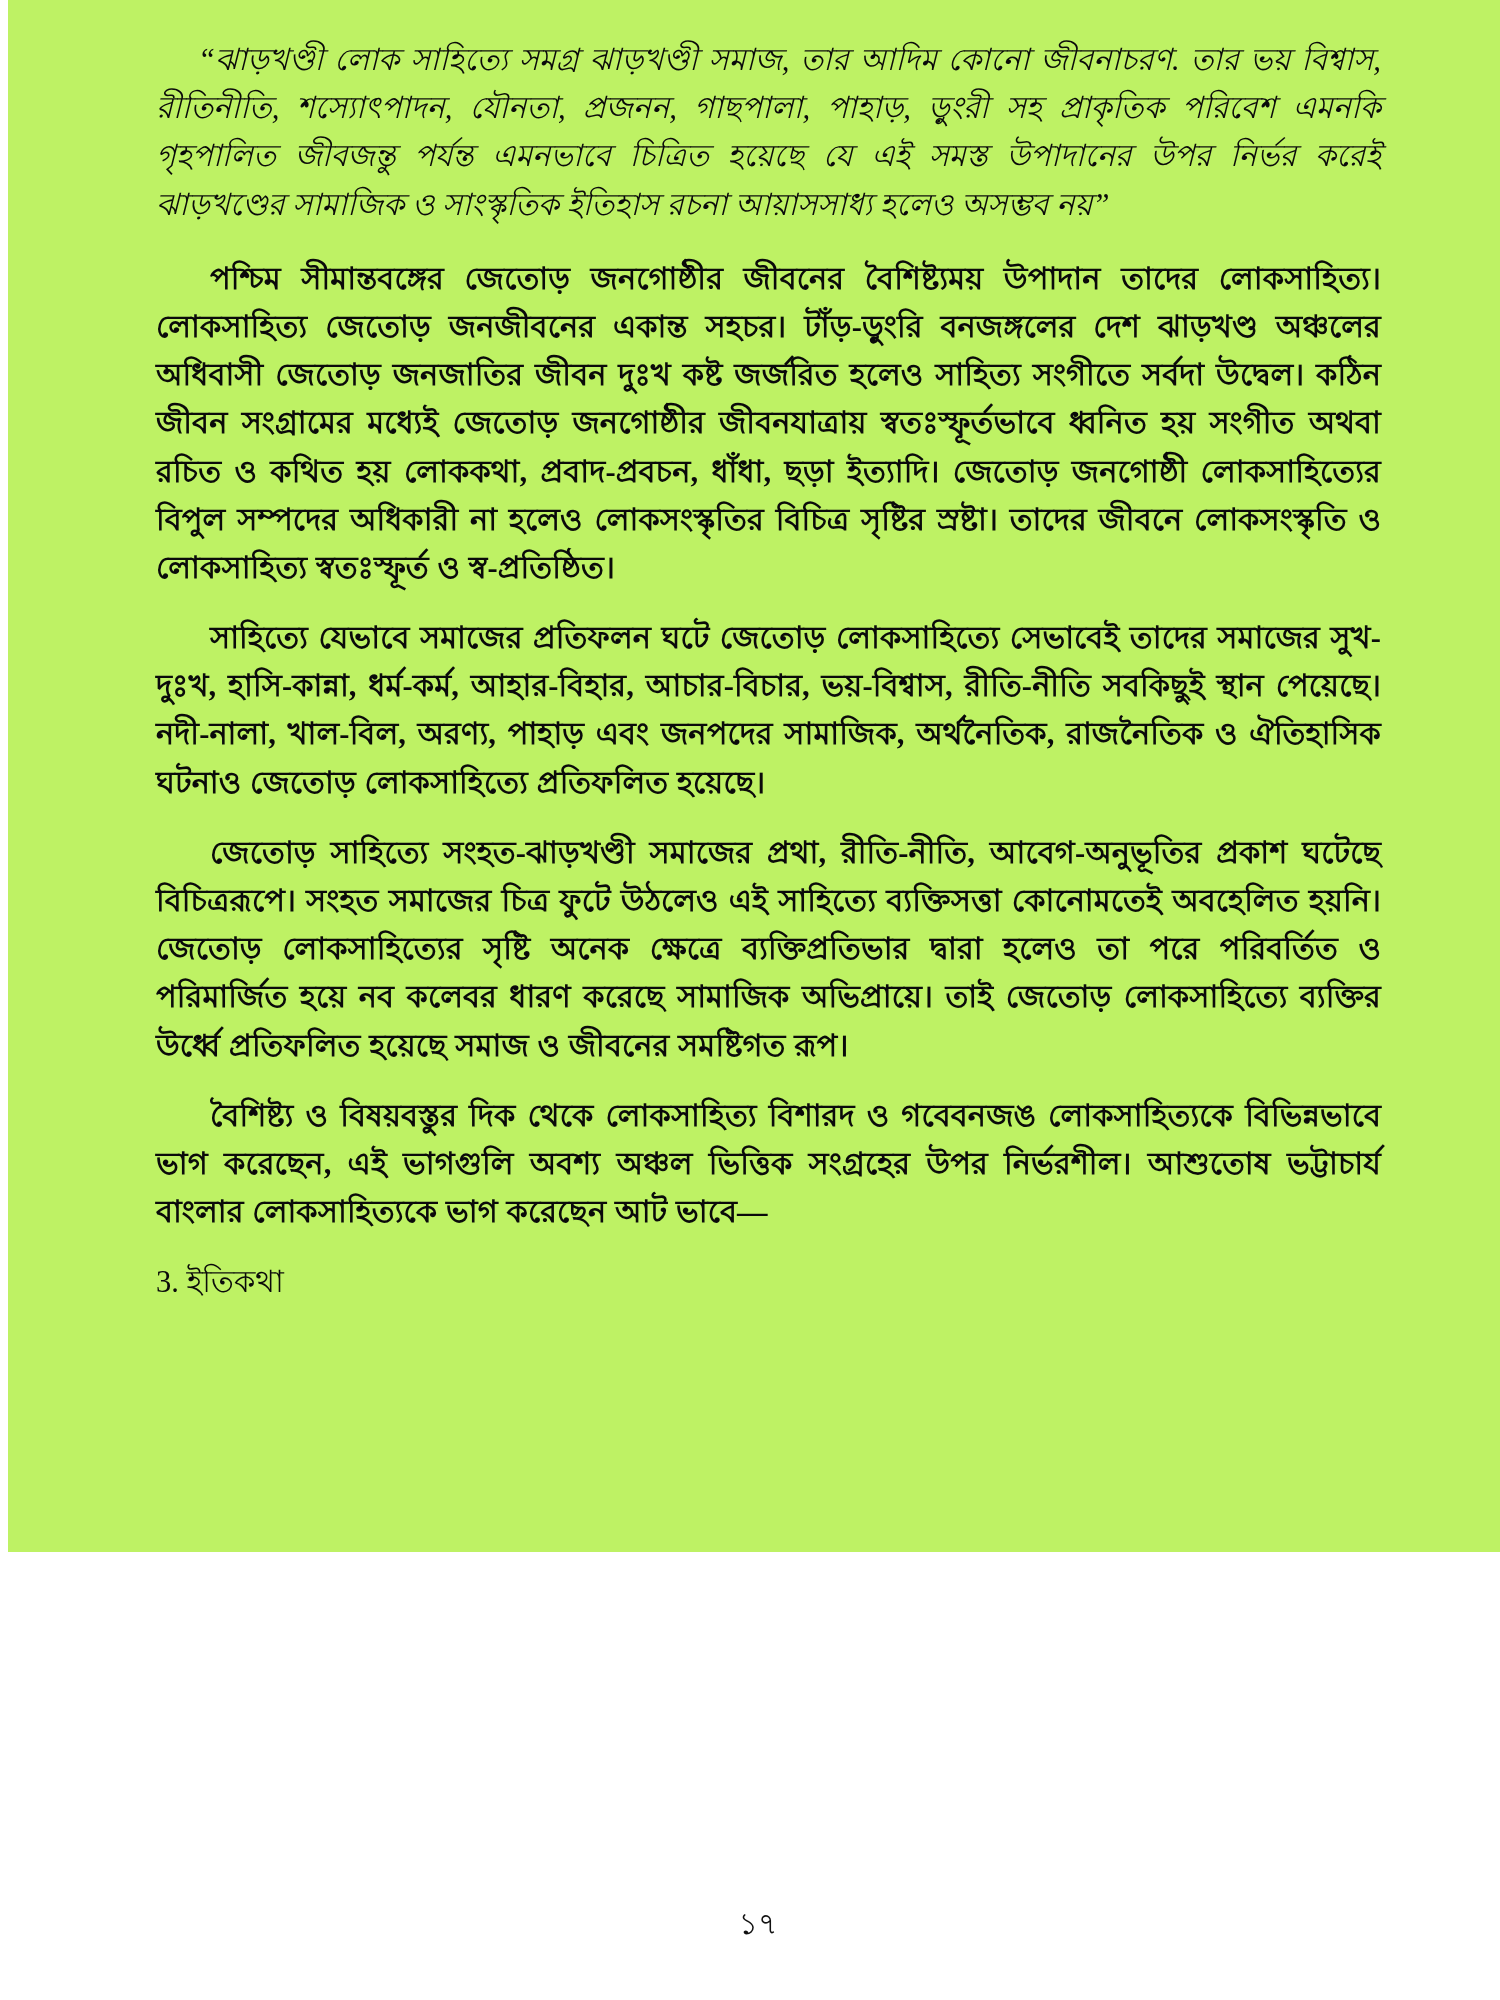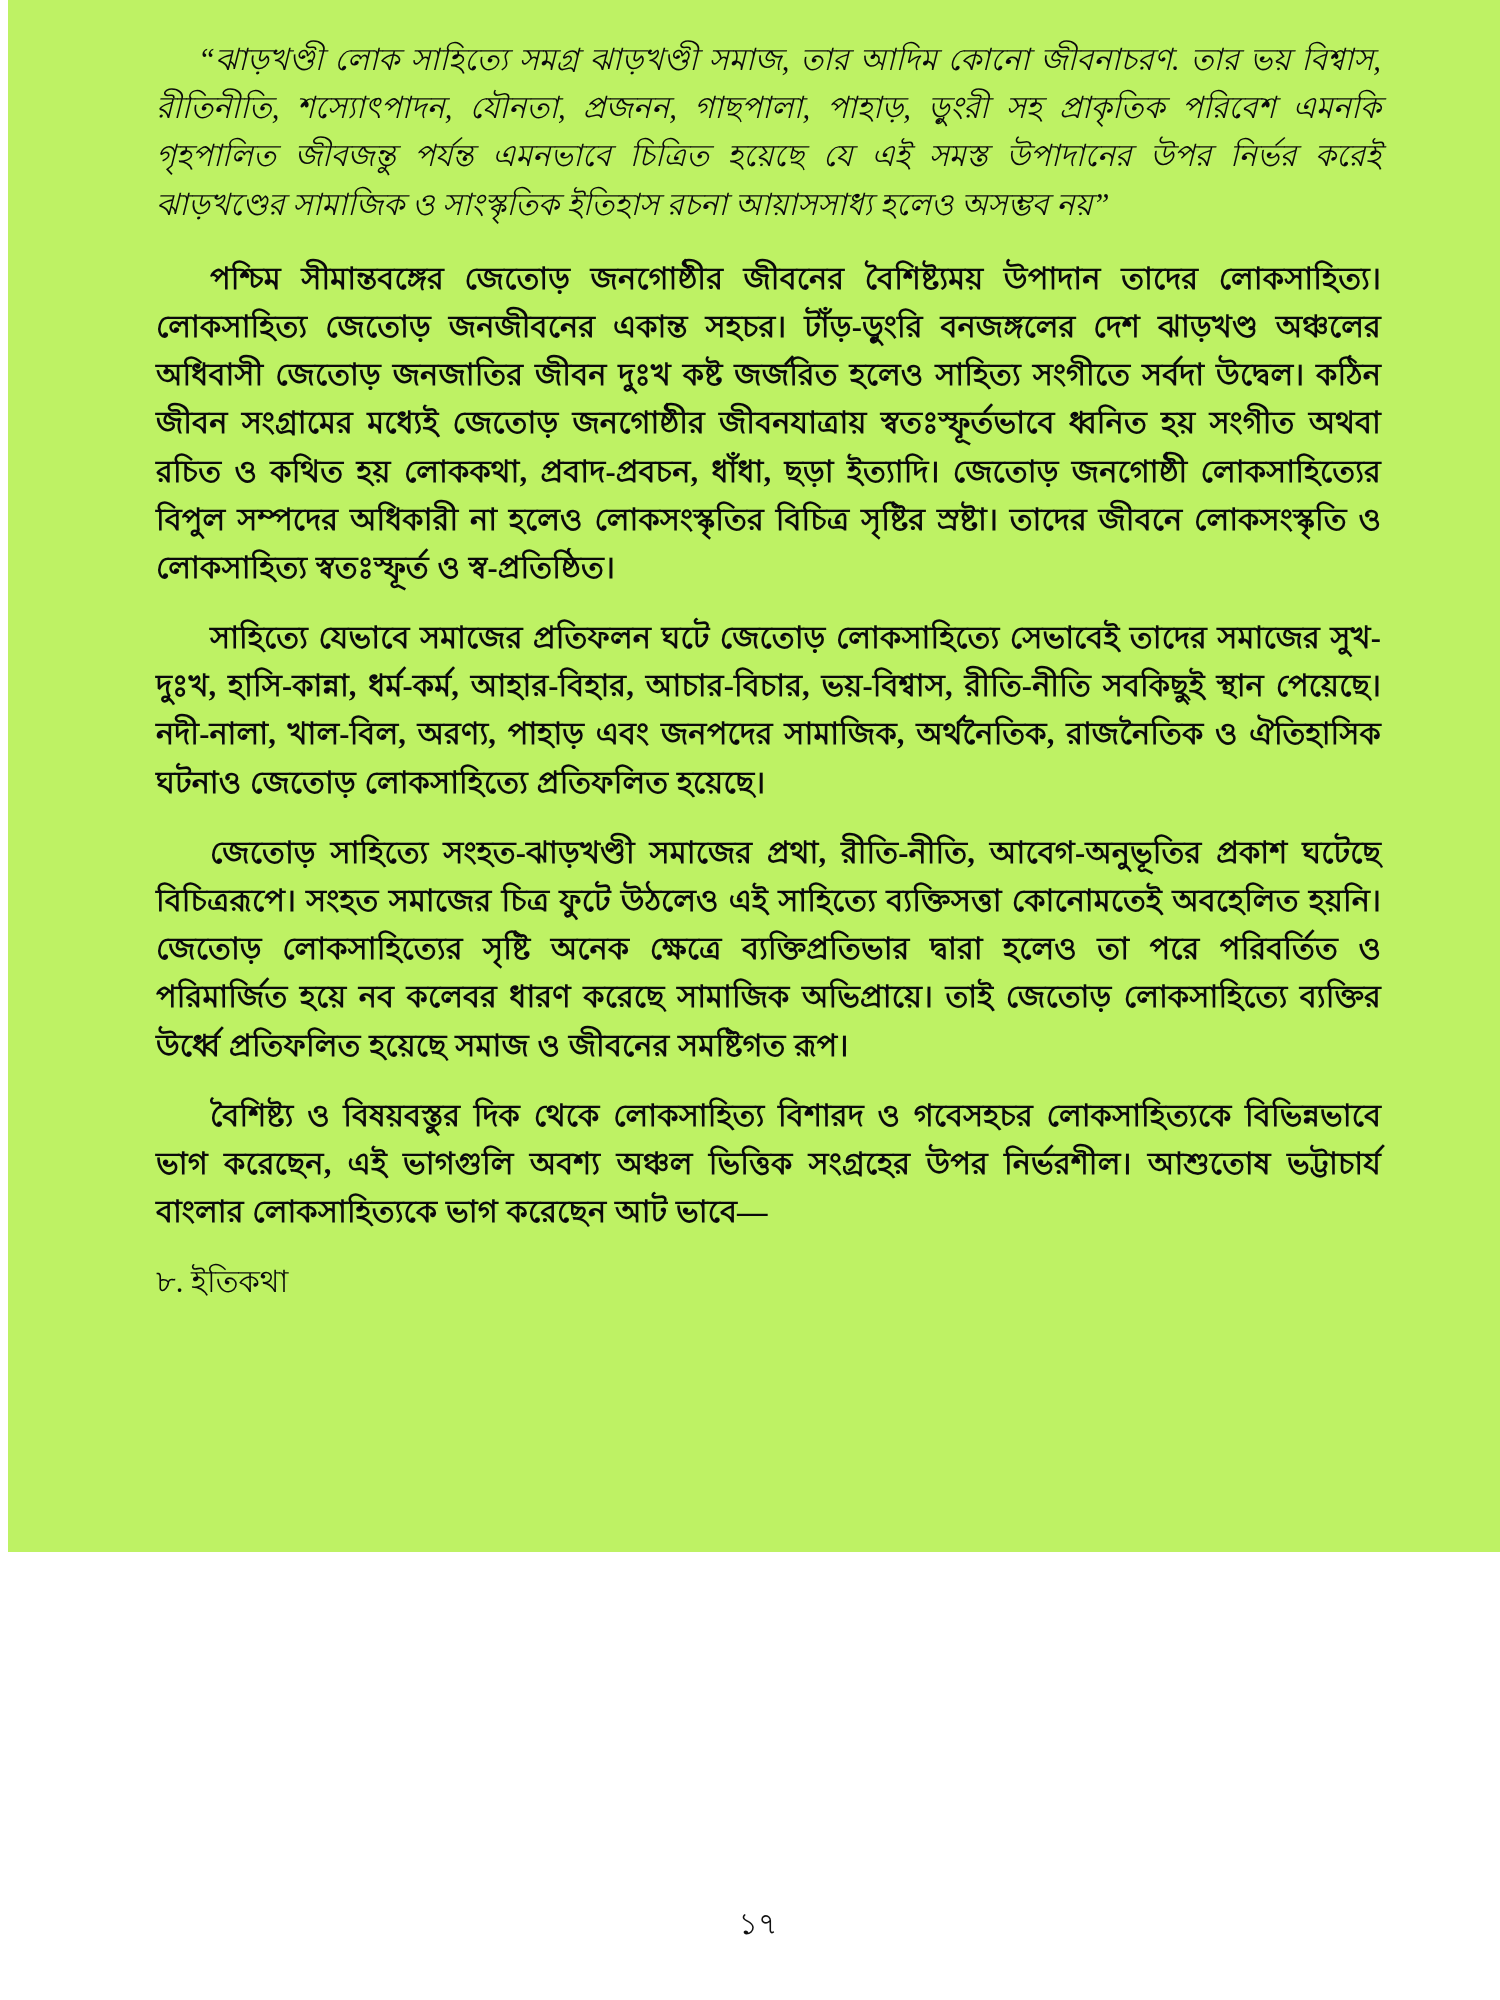--- a/index.html
+++ b/index.html
@@ -77,20 +77,20 @@
   <div class="content">
 
     <p class="quote">“ঝাড়খণ্ডী লোক সাহিত্যে সমগ্র ঝাড়খণ্ডী সমাজ, তার আদিম কোনো জীবনাচরণ. তার ভয় বিশ্বাস, রীতিনীতি, শস্যোৎপাদন, যৌনতা, প্রজনন, গাছপালা, পাহাড়, ড়ুংরী সহ প্রাকৃতিক পরিবেশ এমনকি গৃহপালিত জীবজন্তু পর্যন্ত এমনভাবে চিত্রিত হয়েছে যে এই সমস্ত উপাদানের উপর নির্ভর করেই ঝাড়খণ্ডের সামাজিক ও সাংস্কৃতিক ইতিহাস রচনা আয়াসসাধ্য হলেও অসম্ভব নয়”</p>
 
     <p class="para indent">পশ্চিম সীমান্তবঙ্গের জেতোড় জনগোষ্ঠীর জীবনের বৈশিষ্ট্যময় উপাদান তাদের লোকসাহিত্য। লোকসাহিত্য জেতোড় জনজীবনের একান্ত সহচর। টাঁড়-ড়ুংরি বনজঙ্গলের দেশ ঝাড়খণ্ড অঞ্চলের অধিবাসী জেতোড় জনজাতির জীবন দুঃখ কষ্ট জর্জরিত হলেও সাহিত্য সংগীতে সর্বদা উদ্বেল। কঠিন জীবন সংগ্রামের মধ্যেই জেতোড় জনগোষ্ঠীর জীবনযাত্রায় স্বতঃস্ফূর্তভাবে ধ্বনিত হয় সংগীত অথবা রচিত ও কথিত হয় লোককথা, প্রবাদ-প্রবচন, ধাঁধা, ছড়া ইত্যাদি। জেতোড় জনগোষ্ঠী লোকসাহিত্যের বিপুল সম্পদের অধিকারী না হলেও লোকসংস্কৃতির বিচিত্র সৃষ্টির স্রষ্টা। তাদের জীবনে লোকসংস্কৃতি ও লোকসাহিত্য স্বতঃস্ফূর্ত ও স্ব-প্রতিষ্ঠিত।</p>
 
     <p class="para indent">সাহিত্যে যেভাবে সমাজের প্রতিফলন ঘটে জেতোড় লোকসাহিত্যে সেভাবেই তাদের সমাজের সুখ-দুঃখ, হাসি-কান্না, ধর্ম-কর্ম, আহার-বিহার, আচার-বিচার, ভয়-বিশ্বাস, রীতি-নীতি সবকিছুই স্থান পেয়েছে। নদী-নালা, খাল-বিল, অরণ্য, পাহাড় এবং জনপদের সামাজিক, অর্থনৈতিক, রাজনৈতিক ও ঐতিহাসিক ঘটনাও জেতোড় লোকসাহিত্যে প্রতিফলিত হয়েছে।</p>
 
     <p class="para indent">জেতোড় সাহিত্যে সংহত-ঝাড়খণ্ডী সমাজের প্রথা, রীতি-নীতি, আবেগ-অনুভূতির প্রকাশ ঘটেছে বিচিত্ররূপে। সংহত সমাজের চিত্র ফুটে উঠলেও এই সাহিত্যে ব্যক্তিসত্তা কোনোমতেই অবহেলিত হয়নি। জেতোড় লোকসাহিত্যের সৃষ্টি অনেক ক্ষেত্রে ব্যক্তিপ্রতিভার দ্বারা হলেও তা পরে পরিবর্তিত ও পরিমার্জিত হয়ে নব কলেবর ধারণ করেছে সামাজিক অভিপ্রায়ে। তাই জেতোড় লোকসাহিত্যে ব্যক্তির উর্ধ্বে প্রতিফলিত হয়েছে সমাজ ও জীবনের সমষ্টিগত রূপ।</p>
 
-    <p class="para indent">বৈশিষ্ট্য ও বিষয়বস্তুর দিক থেকে লোকসাহিত্য বিশারদ ও গবেসহচর লোকসাহিত্যকে বিভিন্নভাবে ভাগ করেছেন, এই ভাগগুলি অবশ্য অঞ্চল ভিত্তিক সংগ্রহের উপর নির্ভরশীল। আশুতোষ ভট্টাচার্য বাংলার লোকসাহিত্যকে ভাগ করেছেন আট ভাবে—</p>
+    <p class="para indent">বৈশিষ্ট্য ও বিষয়বস্তুর দিক থেকে লোকসাহিত্য বিশারদ ও গবেবনজঙ লোকসাহিত্যকে বিভিন্নভাবে ভাগ করেছেন, এই ভাগগুলি অবশ্য অঞ্চল ভিত্তিক সংগ্রহের উপর নির্ভরশীল। আশুতোষ ভট্টাচার্য বাংলার লোকসাহিত্যকে ভাগ করেছেন আট ভাবে—</p>
 
-    <p class="list-line">৮. ইতিকথা</p>
+    <p class="list-line">3. ইতিকথা</p>
 
   </div>
 
   <div class="page-number">১৭</div>
 </div>
 
 </body></html>

